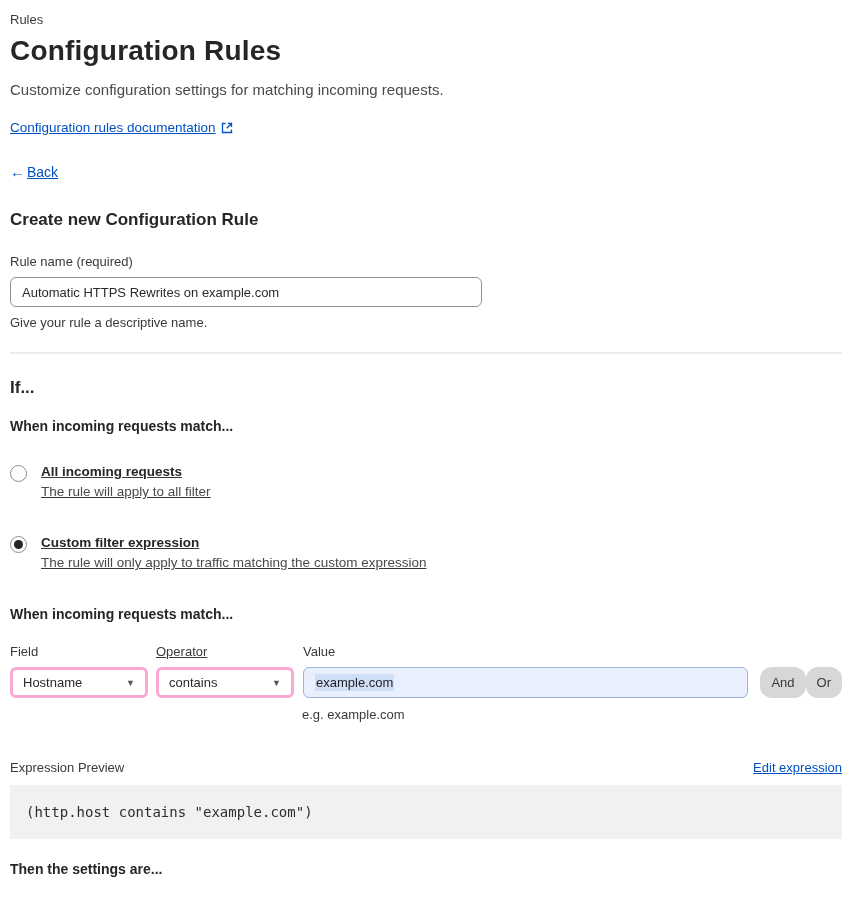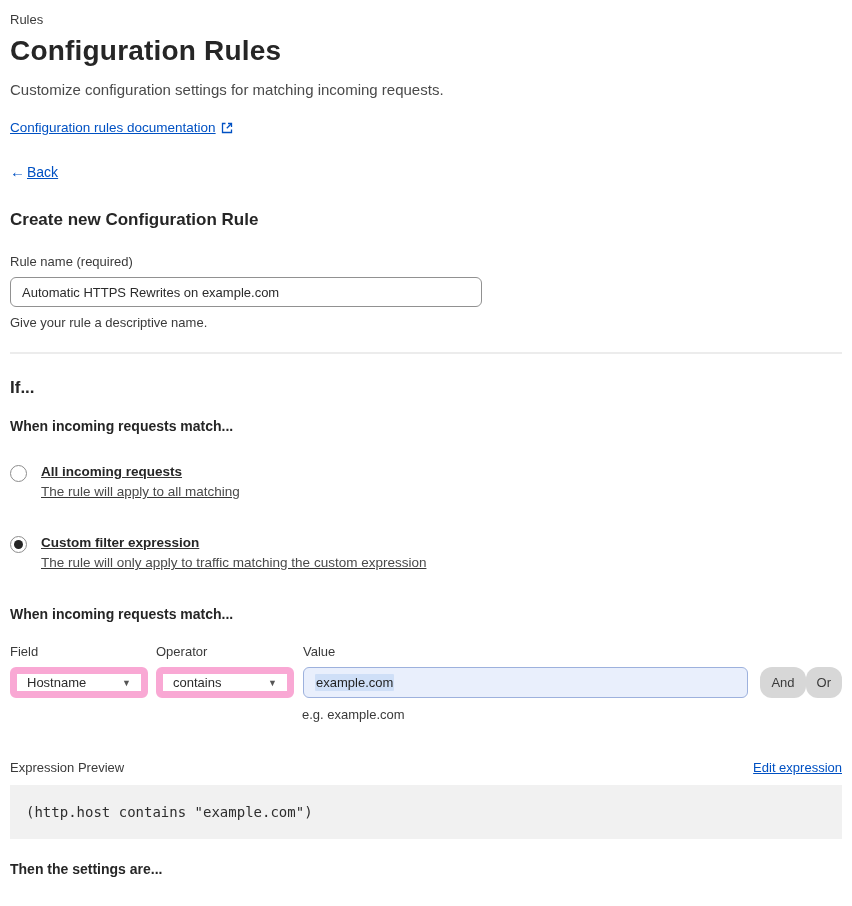--- a/index.html
+++ b/index.html
@@ -51,26 +51,26 @@
   .radio-circle.selected .dot { width: 9px; height: 9px; border-radius: 50%; background: #252525; }
   .radio-texts { display: flex; flex-direction: column; gap: 5px; text-decoration: underline; }
   .radio-label { font-size: 13.5px; font-weight: 700; color: #262626; }
   .radio-desc { font-size: 13.5px; color: #4a4a4a; }
 
   .match-heading-2 { font-size: 14px; font-weight: 700; color: #262626; margin: 10px 0 22px 0; }
 
   
   .builder-labels { display: flex; margin-bottom: 8px; font-size: 13px; color: #3a3a3a; }
   .builder-labels .lbl-field { width: 138px; margin-right: 8px; }
-  .builder-labels .lbl-operator { width: 138px; margin-right: 9px; }
+  .builder-labels .lbl-operator { width: 138px; margin-right: 9px; text-decoration: underline; }
   .builder-labels .lbl-value { flex: 1; }
 
   .builder-row { display: flex; align-items: center; }
   .select-box {
-    width: 138px; height: 31px; border: 7px solid #f9a8d4; border-radius: 6px;
+    width: 138px; height: 31px; border: 3px solid #f9a8d4; border-radius: 6px;
     background: #fff; display: flex; align-items: center; justify-content: space-between;
     padding: 4px 10px; font-size: 13px; color: #2b2b2b; cursor: pointer; flex: 0 0 auto;
   }
   .select-box.first { margin-right: 8px; }
   .select-box.second { margin-right: 9px; }
   .caret { font-size: 9px; color: #555; }
   .value-input {
     flex: 1; height: 31px; border: 1px solid #9db1dd; border-radius: 6px;
     background: #e9effc; display: flex; align-items: center; padding: 12px 11px;
     font-size: 13px; color: #1f1f1f; cursor: text;
@@ -139,21 +139,21 @@
   <hr class="divider">
 
   
   <h2 class="if-heading">If...</h2>
   <div class="match-heading">When incoming requests match...</div>
 
   <div class="radio-option">
     <span class="radio-circle"></span>
     <span class="radio-texts">
       <span class="radio-label">All incoming requests</span>
-      <span class="radio-desc">The rule will apply to all matching</span>
+      <span class="radio-desc">The rule will apply to all filter</span>
     </span>
   </div>
 
   <div class="radio-option">
     <span class="radio-circle selected">
         <span class="dot"></span>
       </span>
     <span class="radio-texts">
       <span class="radio-label">Custom filter expression</span>
       <span class="radio-desc">The rule will only apply to traffic matching the custom expression</span>

